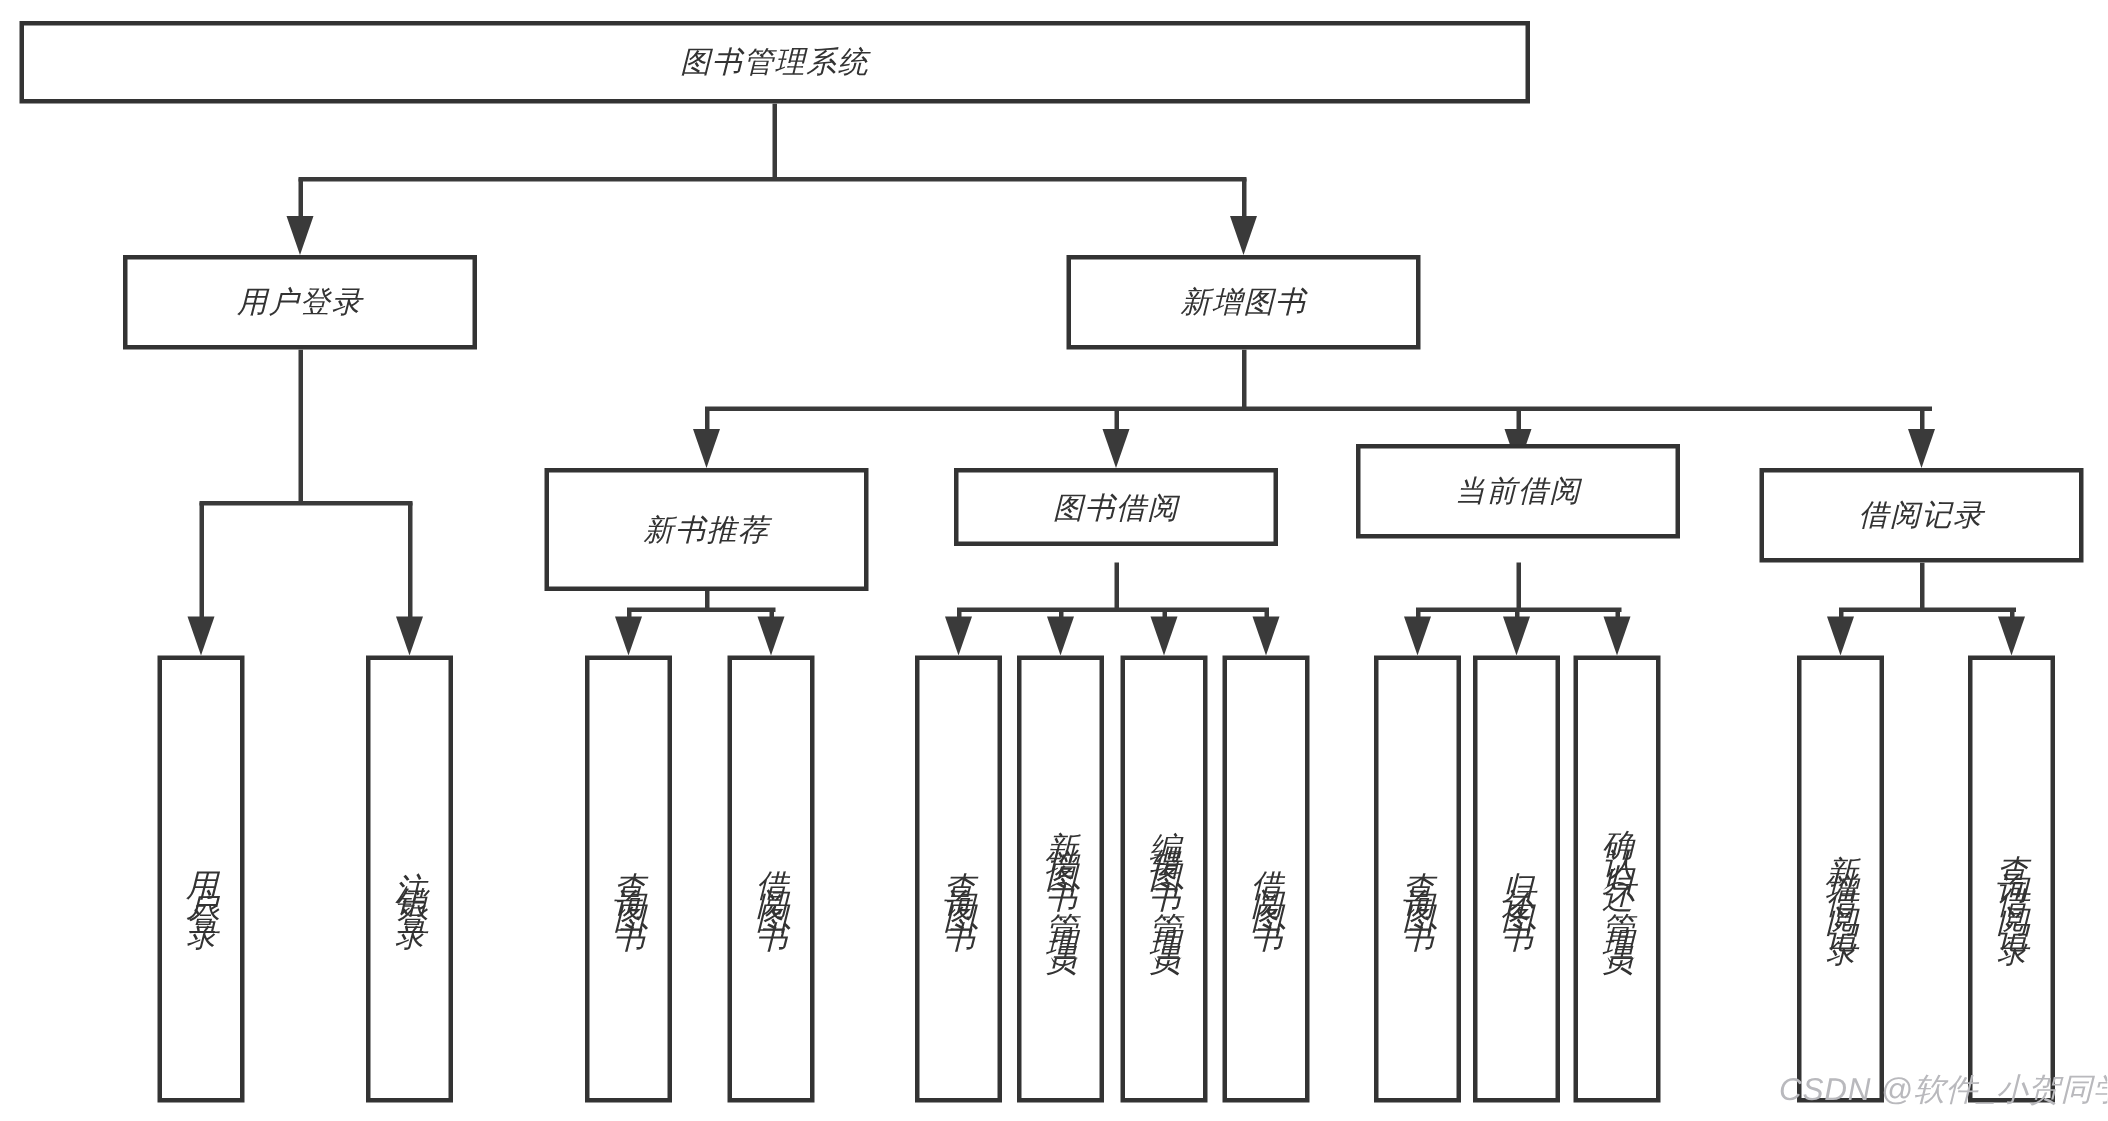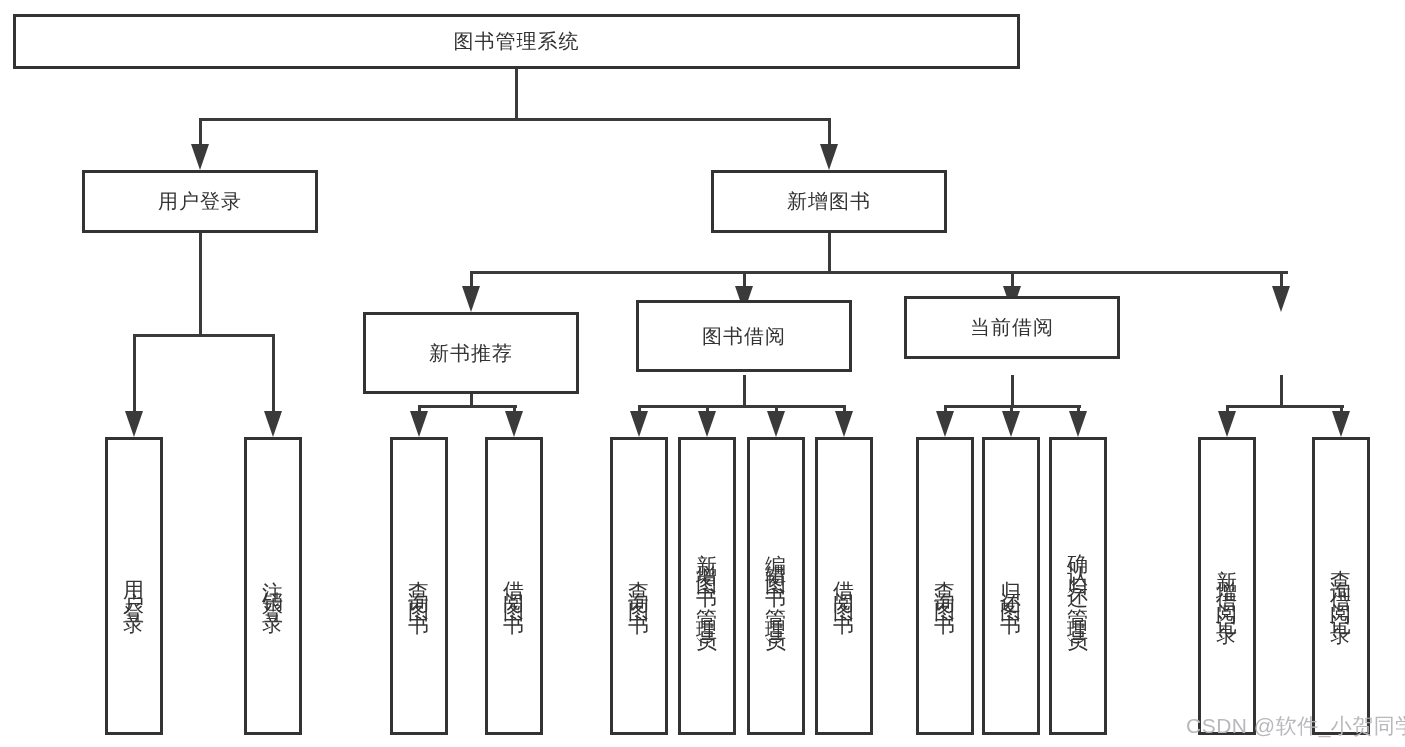--- a/index.html
+++ b/index.html
@@ -9,20 +9,21 @@
     --wm:#b9b9bd;
     --bg:#ffffff;
   }
   html,body{margin:0;padding:0;background:var(--bg);}
   body{font-family:"Liberation Sans","DejaVu Sans",sans-serif;}
   .stage{
     position:relative;
     width:1405px;height:747px;
     background:var(--bg);
     overflow:hidden;
+    font-style:italic;
   }
   
   .node{
     position:absolute;
     box-sizing:border-box;
     background:#fff;
     border:3px solid var(--border);
     display:flex;align-items:center;justify-content:center;
     color:var(--text);
     font-size:20px;
@@ -131,26 +132,29 @@
   <div class="node" style="left:82px;top:170px;width:236px;height:63px">
     <span class="lbl">用户登录</span>
   </div>
   <div class="node" style="left:711px;top:170px;width:236px;height:63px">
     <span class="lbl">新增图书</span>
   </div>
 
   <div class="node" style="left:363px;top:312px;width:216px;height:82px">
     <span class="lbl">新书推荐</span>
   </div>
-  <div class="node" style="left:636px;top:300px;width:216px;height:72px">
+  <div class="node" style="left:636px;top:312px;width:216px;height:52px">
     <span class="lbl">图书借阅</span>
   </div>
   <div class="node" style="left:904px;top:296px;width:216px;height:63px">
     <span class="lbl">当前借阅</span>
   </div>
+  <div class="node" style="left:1173px;top:312px;width:216px;height:63px">
+    <span class="lbl">借阅记录</span>
+  </div>
 
   <div class="node vert" style="left:105px;top:437px;width:58px;height:298px">
     <span class="lbl">用户登录</span>
   </div>
   <div class="node vert" style="left:244px;top:437px;width:58px;height:298px">
     <span class="lbl">注销登录</span>
   </div>
 
   <div class="node vert" style="left:390px;top:437px;width:58px;height:298px">
     <span class="lbl">查询图书</span>

